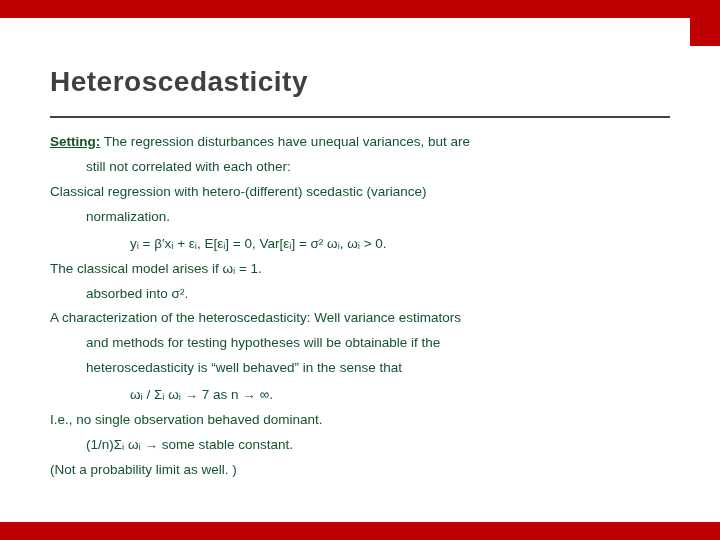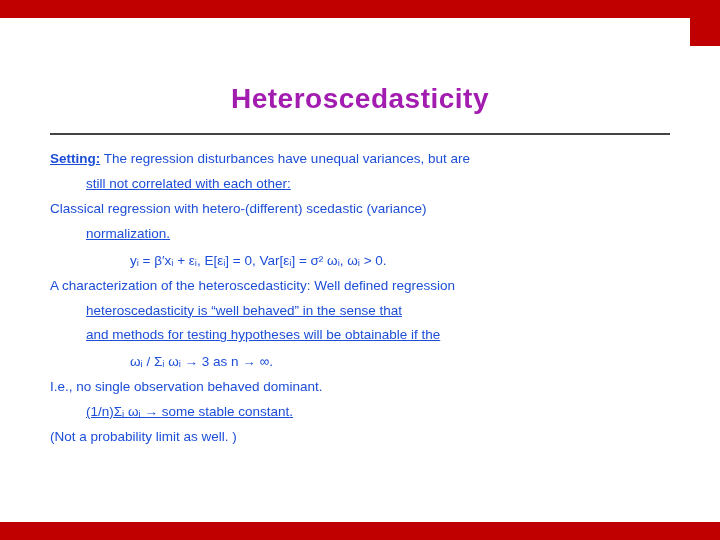--- a/index.html
+++ b/index.html
@@ -34,44 +34,41 @@
       right: 0;
       width: 30px;
       height: 28px;
       background: #c00000;
     }
     .content-area {
       padding: 30px 50px 30px 50px;
       margin-top: 18px;
     }
     .title {
-      text-align: center;
       font-size: 28px;
       font-weight: bold;
-      color: #a21caf;
+      color: #404040;
       margin-bottom: 18px;
       letter-spacing: 0.5px;
-      margin-top: 17px;
     }
     .divider {
       border: none;
       border-top: 2px solid #444;
       margin-bottom: 14px;
     }
     .body-text {
       font-size: 13.5px;
-      color: #1d4ed8;
+      color: #14532d;
       line-height: 1.55;
     }
     .body-text p {
       margin-bottom: 4px;
     }
     .indent1 {
       padding-left: 36px;
-      text-decoration: underline;
     }
     .indent2 {
       padding-left: 80px;
       margin-top: 6px;
     }
     .bold-underline {
       font-weight: bold;
       text-decoration: underline;
     }
     .math-line {
@@ -92,24 +89,26 @@
 
     <div class="body-text">
 
       <p>
         <span class="bold-underline">Setting:</span><span> The regression disturbances have unequal variances, but are</span>
       </p>
       <p class="indent1">still not correlated with each other:</p>
       <p>Classical regression with hetero-(different) scedastic (variance)</p>
       <p class="indent1">normalization.</p>
       <p class="indent2 math-line">yᵢ = β′xᵢ + εᵢ, E[εᵢ] = 0, Var[εᵢ] = σ² ωᵢ, ωᵢ &gt; 0.</p>
-      <p>A characterization of the heteroscedasticity:  Well defined regression</p>
+      <p>The classical model arises if ωᵢ = 1.</p>
+      <p class="indent1">absorbed into σ².</p>
+      <p>A characterization of the heteroscedasticity:  Well variance estimators</p>
+      <p class="indent1">and methods for testing hypotheses will be obtainable if the</p>
       <p class="indent1">heteroscedasticity is “well behaved” in the sense that</p>
-      <p class="indent1">and methods for testing hypotheses will be obtainable if the</p>
-      <p class="indent2 math-line">ωᵢ / Σᵢ ωᵢ → 3 as n → ∞.</p>
+      <p class="indent2 math-line">ωᵢ / Σᵢ ωᵢ → 7 as n → ∞.</p>
       <p>I.e., no single observation behaved dominant.</p>
       <p class="indent1 math-line">(1/n)Σᵢ ωᵢ → some stable constant.</p>
       <p>(Not a probability limit as well. )</p>
 
     </div>
   </div>
 
   <div class="bottom-bar"></div>
 </div>
 

